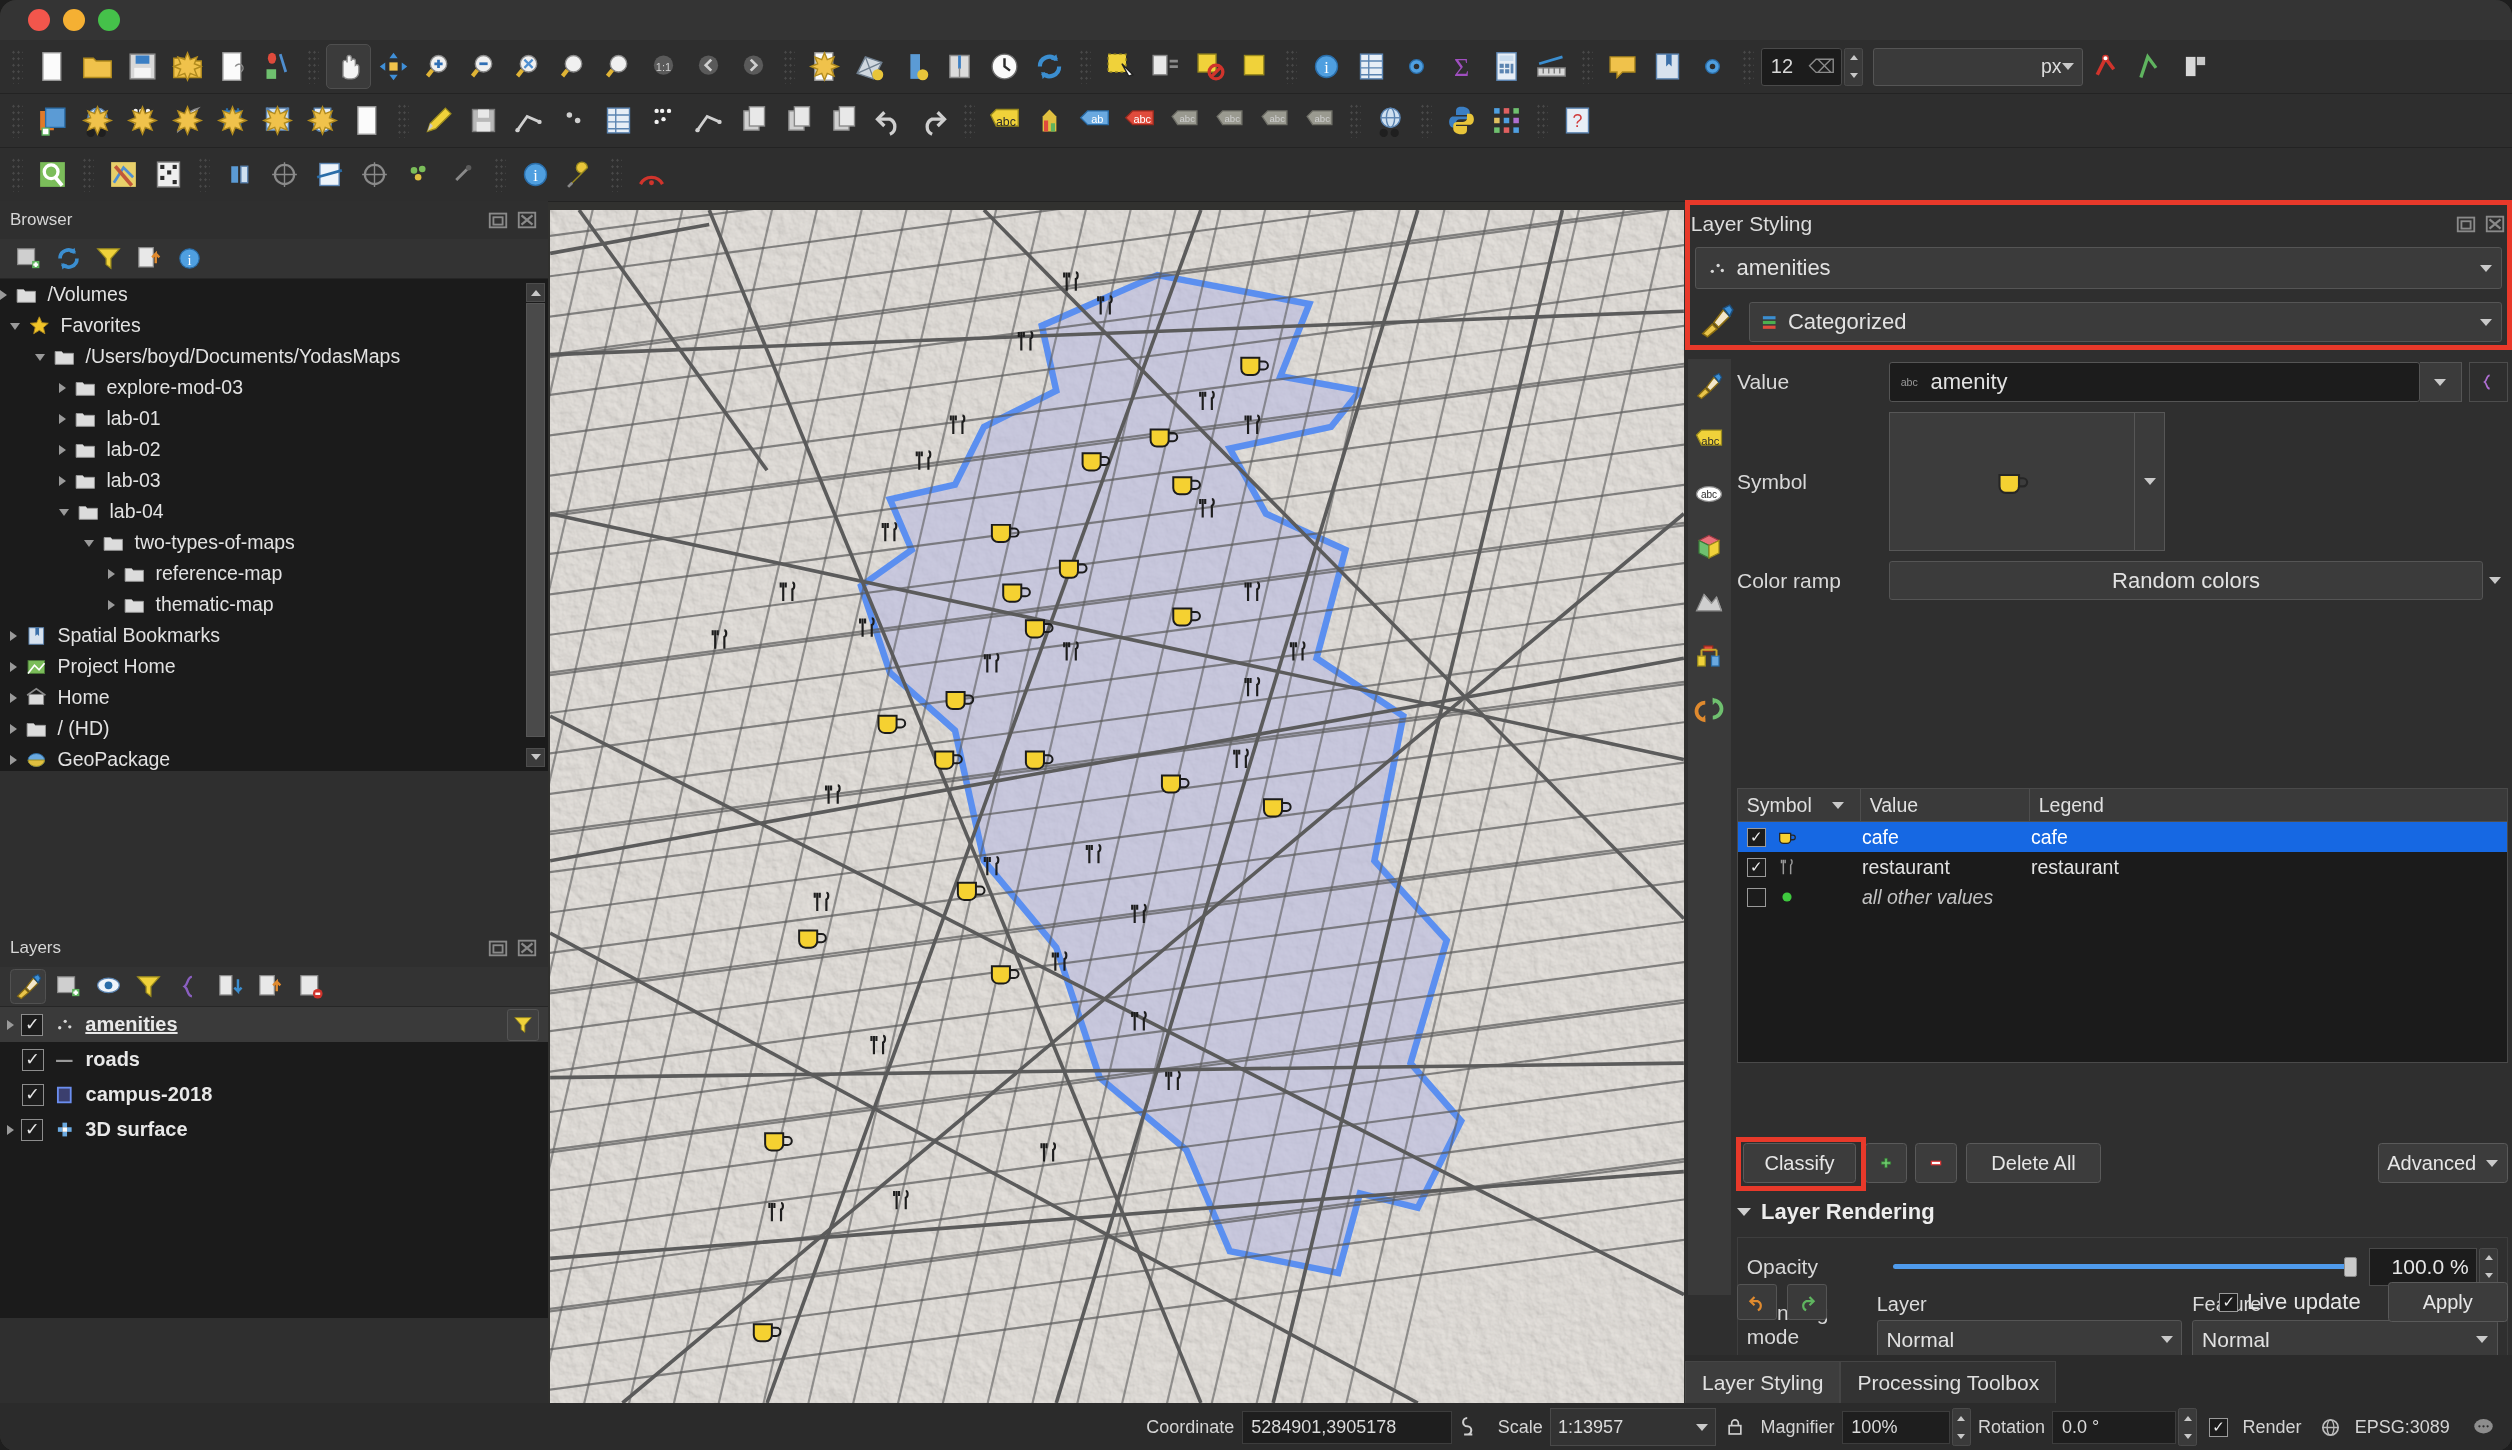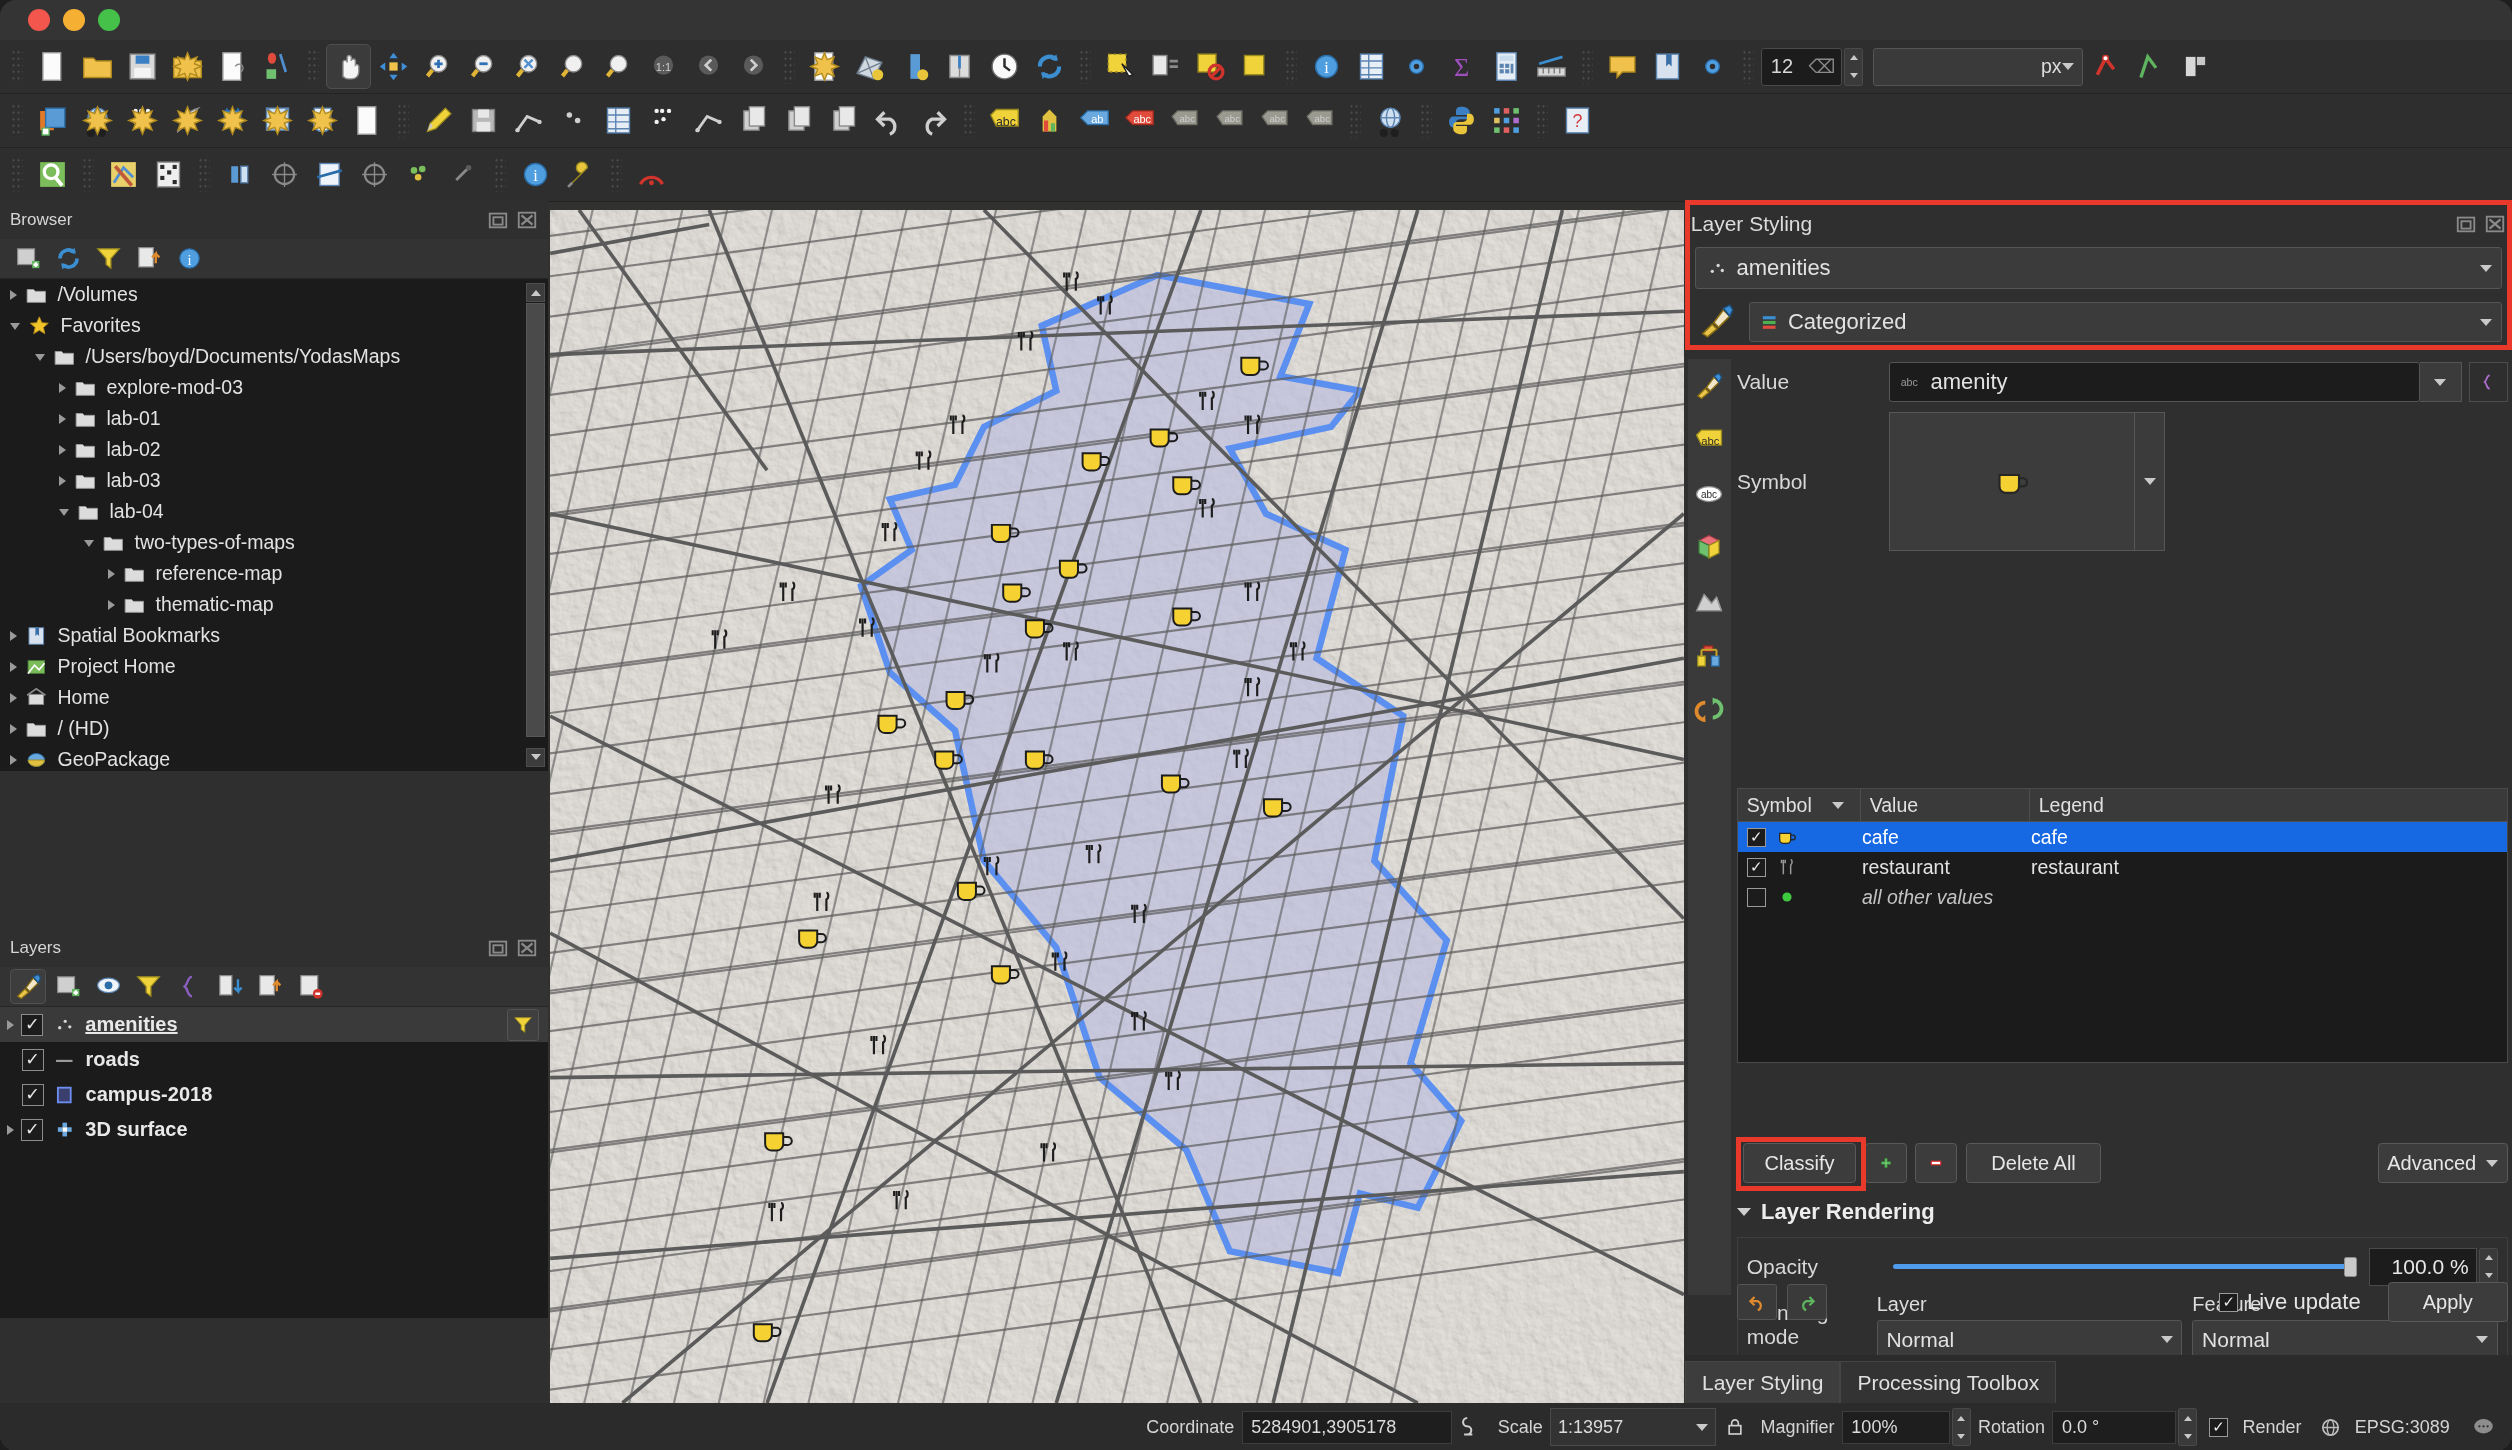--- a/index.html
+++ b/index.html
@@ -780,21 +780,21 @@
           </svg>
         </div>
         <div class="pbtn" title="Properties">
           <svg viewBox="0 0 24 24" width="29" height="29">
             <circle cx="12" cy="12" r="8" fill="#4f9fe0" stroke="#2a6da8"></circle>
             <text x="12" y="17" font-size="12" fill="#fff" text-anchor="middle" font-family="Liberation Serif, serif">i</text>
           </svg>
         </div>
       </div>
     <div class="tree browser-tree" id="browser-tree">
-      <div class="trow" style="padding-left: 10px;">
+      <div class="trow" style="">
           <span class="tw"></span>
           <svg viewBox="0 0 24 24" width="23" height="23" class="ticon">
             <path d="M2 6h7l2 2h11v12H2z" fill="#dcdcdc" stroke="#9a9a9a"></path>
           </svg>
           <span>/Volumes</span>
         </div>
         <div class="trow" style="padding-left: 10px;">
           <span class="tw open"></span>
           <svg viewBox="0 0 24 24" width="23" height="23" class="ticon">
             <path d="M12 2 l2.8 6.4 7 .6 -5.3 4.6 1.6 6.8 -6.1-3.7 -6.1 3.7 1.6-6.8 -5.3-4.6 7-.6z" fill="#f0c428" stroke="#b08a1e"></path>
@@ -1462,20 +1462,29 @@
           <svg width="39" height="39" viewBox="0 0 24 24">
             <path d="M4 8 h12 v7 a4 4 0 0 1 -4 4 h-4 a4 4 0 0 1 -4 -4 z" fill="#f5d131" stroke="#262626" stroke-width="1.3"></path>
             <path d="M16 10 h2.5 a2.5 2.5 0 0 1 0 5 H16" fill="none" stroke="#262626" stroke-width="1.3"></path>
             </svg>
         </div>
         <div style="width:30px;height:139px;background:#3b3b3b;border:0.7px solid #575757;border-left:none;display:flex;align-items:center;justify-content:center">
             <span class="dncaret"></span>
           </div>
       </div>
 
+      <div class="frow">
+        <div class="flabel">Color ramp</div>
+        <div class="combo" style="flex:1;height:39px;font-size:22px;justify-content:center">
+          <span>Random colors</span>
+        </div>
+        <div style="width:24.6px;height:39px;display:flex;align-items:center;justify-content:center">
+            <span class="dncaret"></span>
+          </div>
+      </div>
     </div>
 
     <div class="cattable">
       <div class="cathead">
         <div style="width:123px">
           <span>Symbol</span>
           <span class="dncaret" style="margin-left:20px;border-top-color:#c9c9c9"></span>
         </div>
         <div style="width:169px">Value</div>
         <div style="flex:1;border-right:none">Legend</div>

